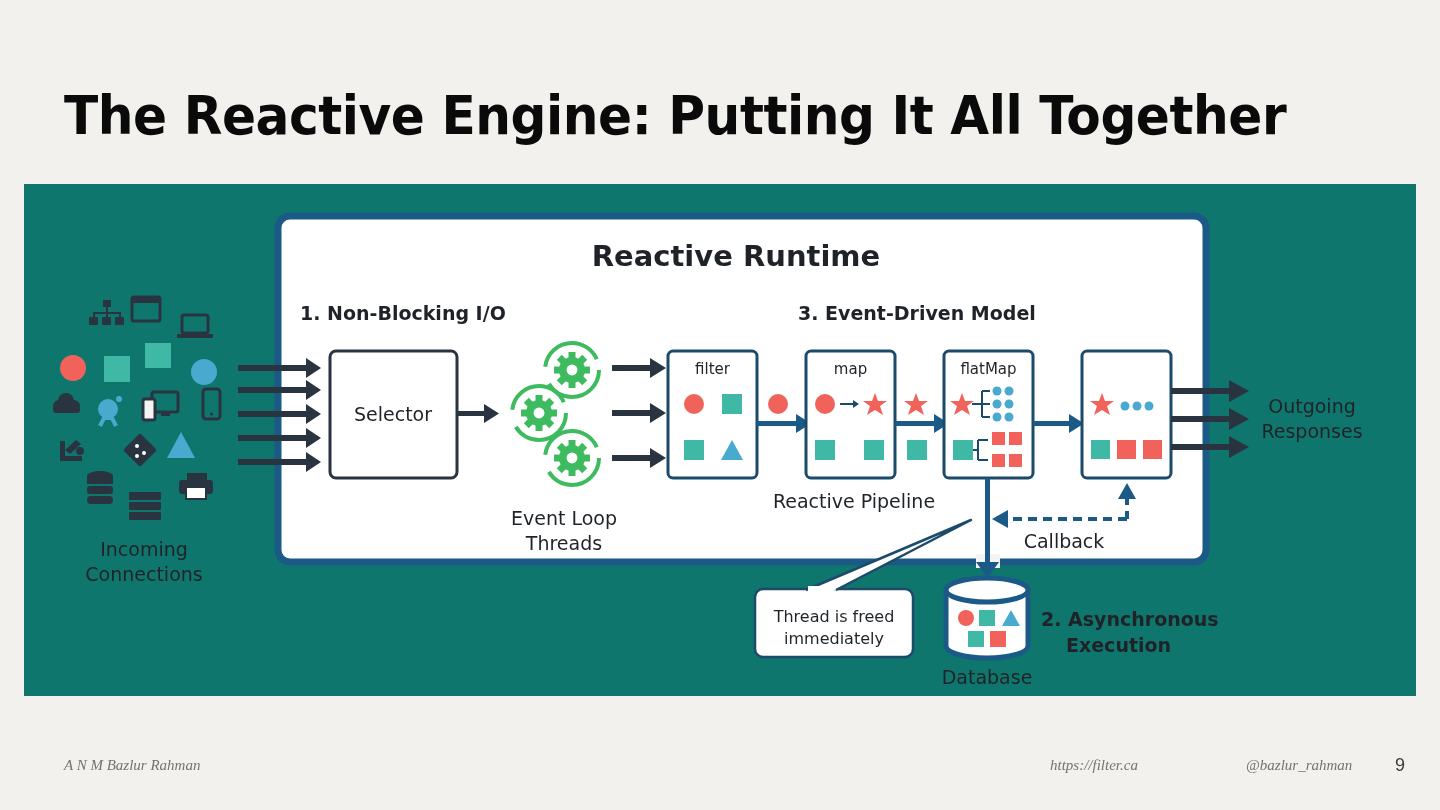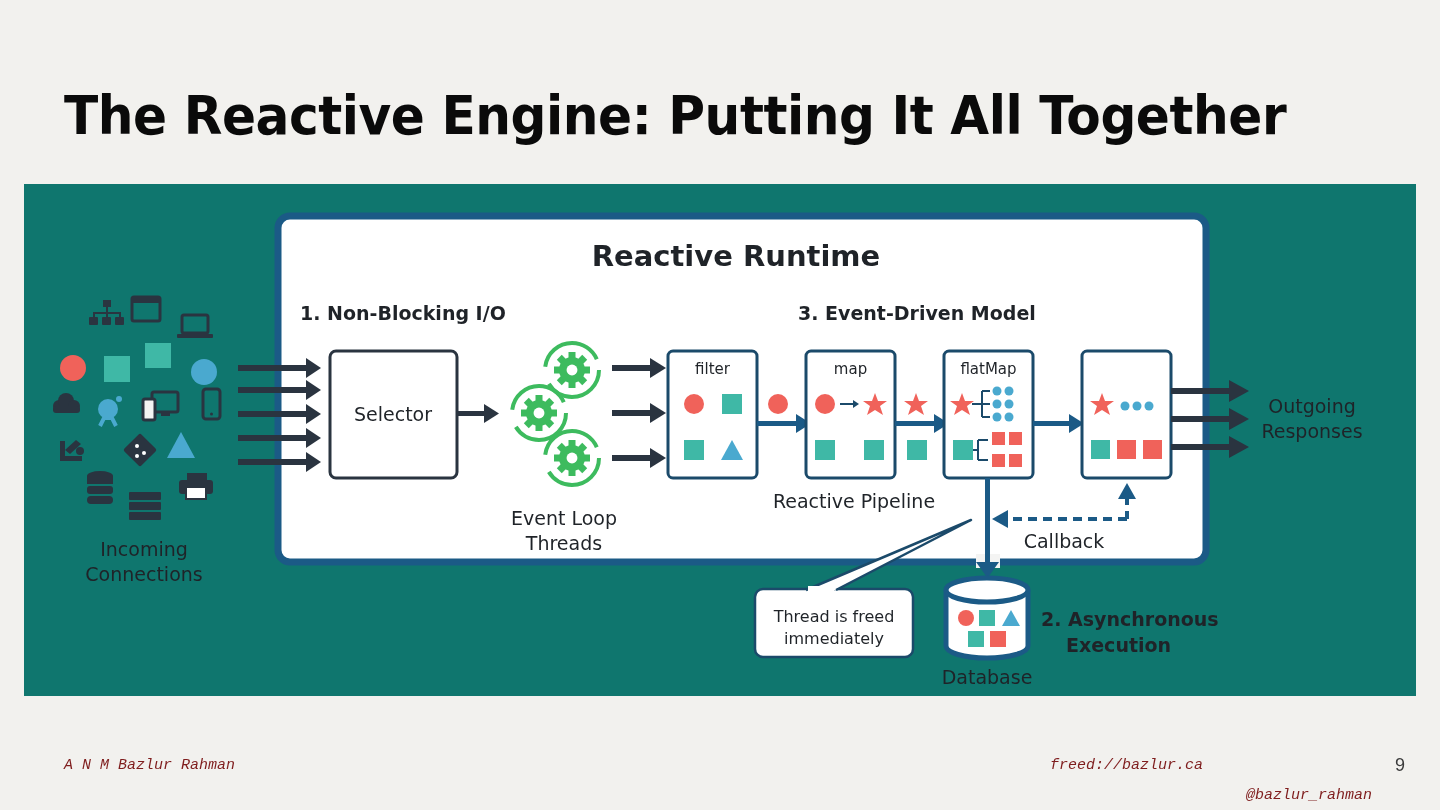--- a/index.html
+++ b/index.html
@@ -2,21 +2,21 @@
 <html><head>
 <meta charset="utf-8">
 <style>
   html, body { margin:0; padding:0; }
   body { width:1440px; height:810px; background:#f2f1ee; position:relative; overflow:hidden; font-family:"Liberation Sans", sans-serif; }
   .slide-title { position:absolute; left:64px; top:84px; font-size:54px; font-weight:bold; color:#0a0a0a; letter-spacing:-0.5px; font-family:"DejaVu Sans", sans-serif; transform:scaleX(0.93); transform-origin:left top; }
   .diagram-panel { position:absolute; left:24px; top:184px; width:1392px; height:512px; background:#0f766e; }
   svg.diagram { position:absolute; left:0; top:0; }
   .lbl { font-family:"DejaVu Sans", sans-serif; fill:#1f2328; }
   .bold { font-weight:bold; }
-  .footer { position:absolute; top:757px; font-size:15px; font-style:italic; color:#7f1d1d; font-family:Liberation Mono, monospace; }
+  .footer { position:absolute; top:757px; font-size:15px; font-style:italic; color:#737373; font-family:Liberation Serif, serif; }
   .page-num { position:absolute; top:755px; left:1395px; font-size:18px; color:#3b3b3b; font-family:"Liberation Sans", sans-serif; }
 </style>
 </head>
 <body>
 
 <div class="slide-title">The Reactive Engine: Putting It All Together</div>
 
 <div class="diagram-panel">
 <svg class="diagram" width="1392" height="512" viewBox="0 0 1392 512">
   <defs>
@@ -332,15 +332,15 @@
     <rect x="944" y="447" width="16" height="16" fill="#3fb8a6"></rect>
     <rect x="966" y="447" width="16" height="16" fill="#f0625a"></rect>
   </g>
   <text class="lbl" x="963" y="500" text-anchor="middle" font-size="19">Database</text>
   <text class="lbl bold" x="1017" y="442" font-size="19">2. Asynchronous</text>
   <text class="lbl bold" x="1042" y="468" font-size="19">Execution</text>
 </svg>
 </div>
 
 <div class="footer" style="left:64px;">A N M Bazlur Rahman</div>
-<div class="footer" style="left:1050px;">freed://bazlur.ca</div>
-<div class="footer" style="left:1246px;margin-top:30px;">@bazlur_rahman</div>
+<div class="footer" style="left:1050px;">https://filter.ca</div>
+<div class="footer" style="left:1246px;">@bazlur_rahman</div>
 <div class="page-num">9</div>
 
 </body></html>

